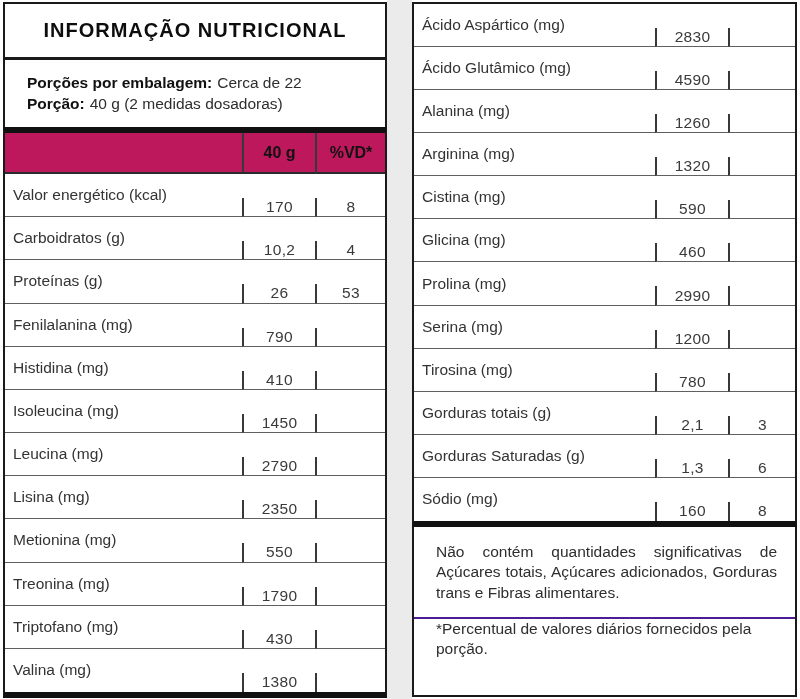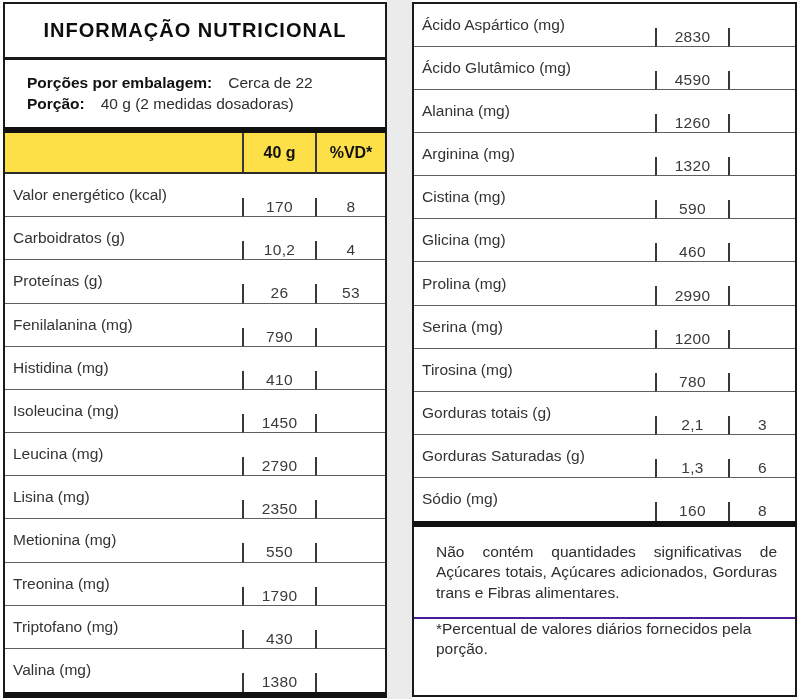--- a/index.html
+++ b/index.html
@@ -30,21 +30,21 @@
     white-space: nowrap;
   }
   .serving-box {
     position: absolute; left: 3px; top: 60px; width: 384px; height: 67px;
     border: 2px solid #1a1a1a; border-top: none; border-bottom: none;
     background: #fff;
     display: flex; flex-direction: column; justify-content: center;
     padding-left: 22px; gap: 3px;
   }
   .serving-line { font-size: 15.5px; color: #2e2e2e; }
-  .serving-line .b { font-weight: bold; color: #111; margin-right: 16px; text-align: center; }
+  .serving-line .b { font-weight: bold; color: #111; margin-right: 5px; text-align: center; }
 
   .ntable {
     position: absolute; background: #fff; display: grid;
   }
   .table-left {
     left: 3px; top: 127px; width: 384px; height: 571px;
     border: 2px solid #1a1a1a;
     border-top: 6px solid #111; border-bottom: 6px solid #111;
     grid-template-columns: 237px 73px 1fr;
     grid-template-rows: 41px repeat(12, 1fr);
@@ -60,21 +60,21 @@
     display: flex; align-items: center;
     border-bottom: 1px solid #606060;
     font-size: 15.5px; color: #333;
     background: #fff;
   }
   .cell.name  { padding-left: 8px; }
   .cell.num   { justify-content: center; border-left: 2px solid #383838; letter-spacing: 0.3px; color: #3a3a3a; margin-top: 24px; }
   .hcell {
     display: flex; align-items: center; justify-content: center;
     border-bottom: 2px solid #2b2b2b;
-    font-size: 16px; font-weight: bold; color: #111; background: #fde047;
+    font-size: 16px; font-weight: bold; color: #111; background: #be185d;
   }
   .hcell.num { border-left: 2px solid #383838; }
   .ntable div.trow:last-of-type > .cell { border-bottom: none; }
 
   
   .notes-box {
     position: absolute; left: 412px; top: 527px; width: 385px; height: 170px;
     border: 2px solid #1a1a1a; border-top: none; background: #fff;
   }
   .note {

